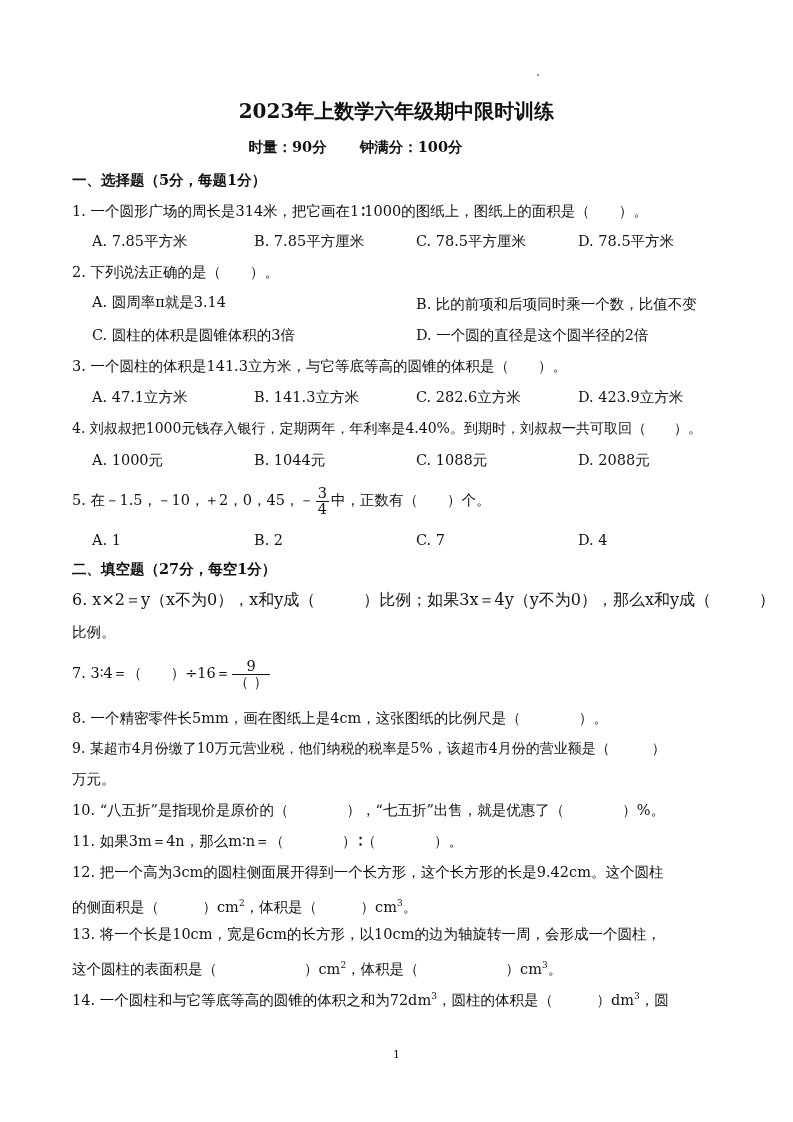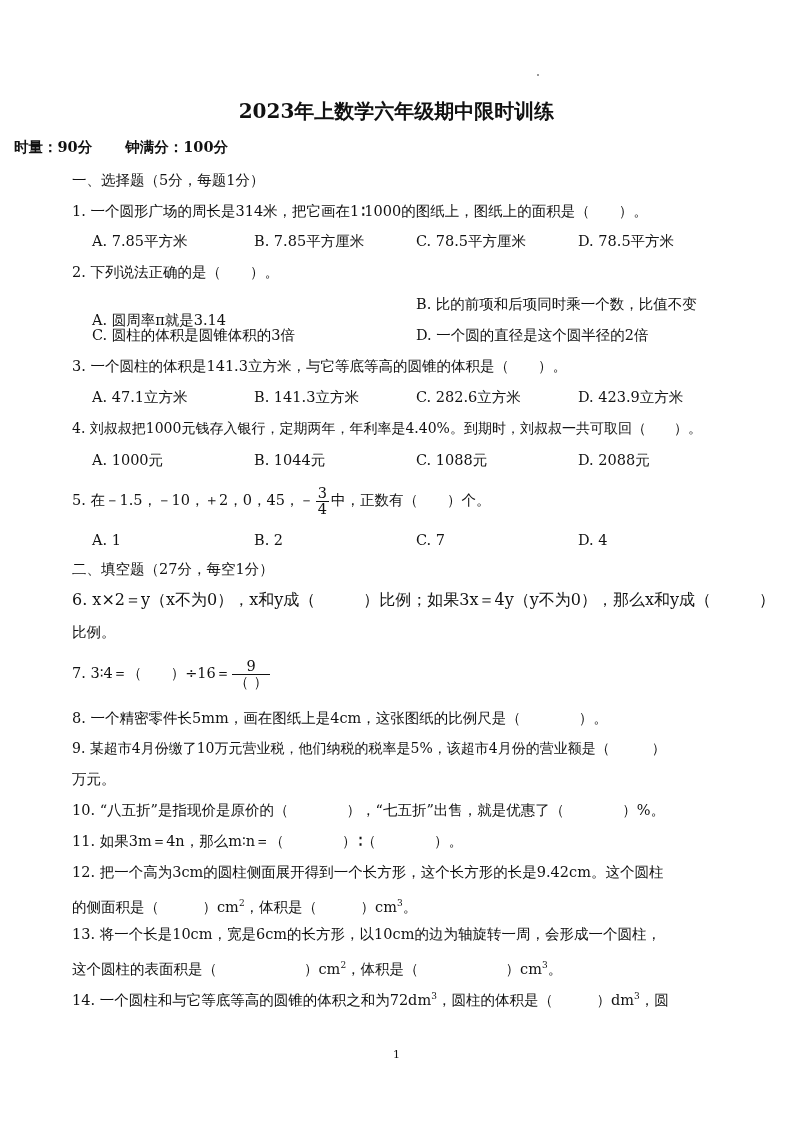--- a/index.html
+++ b/index.html
@@ -1,24 +1,24 @@
 <!DOCTYPE html>
 <html><head>
 <meta charset="utf-8">
 <style>
   html, body { margin:0; padding:0; background:#ffffff; }
   body { width:793px; height:1122px; position:relative; overflow:hidden;
          font-family:"DejaVu Serif","Liberation Serif",serif; color:#111; }
   .line { position:absolute; left:72px; font-size:14.5px; white-space:nowrap; line-height:20px; }
   .title { position:absolute; top:98px; left:0; width:793px; text-align:center;
            font-size:20px; font-weight:bold; }
-  .subtitle { position:absolute; top:138px; left:0; width:711px; text-align:left;
+  .subtitle { position:absolute; top:138px; left:0; width:711px; text-align:center;
               font-size:14.5px; font-weight:bold; }
   .subtitle span { margin:0 14px; }
-  .section { font-weight:normal; }
+  .section { font-weight:bold; }
   .opt { position:absolute; font-size:14.5px; white-space:nowrap; line-height:20px;margin-left:20px; }
   .frac { display:inline-block; vertical-align:middle; text-align:center; line-height:15px; margin:0 2px; }
   .frac .num { display:block; border-bottom:1px solid #111; padding:0 2px; }
   .frac .den { display:block; padding:0 2px; }
   sup { font-size:9px; vertical-align:6px; }
   .pagenum { position:absolute; top:1048px; left:0; width:793px; text-align:center; font-size:11px; }
   .dot { position:absolute; top:74px; left:537px; width:2px; height:2px; background:#999; }
 </style>
 </head>
 <body>
@@ -33,21 +33,21 @@
 
 <div class="line section" style="top:170px">一、选择题（5分，每题1分）</div>
 
 <div class="line" style="top:201px">1. 一个圆形广场的周长是314米，把它画在1∶1000的图纸上，图纸上的面积是（　　）。</div>
 <div class="opt" style="top:231px;left:72px">A. 7.85平方米</div>
 <div class="opt" style="top:231px;left:234px">B. 7.85平方厘米</div>
 <div class="opt" style="top:231px;left:396px">C. 78.5平方厘米</div>
 <div class="opt" style="top:231px;left:558px">D. 78.5平方米</div>
 
 <div class="line" style="top:262px">2. 下列说法正确的是（　　）。</div>
-<div class="opt" style="top:310px;left:72px">A. 圆周率π就是3.14</div>
+<div class="opt" style="top:292px;left:72px">A. 圆周率π就是3.14</div>
 <div class="opt" style="top:294px;left:396px">B. 比的前项和后项同时乘一个数，比值不变</div>
 <div class="opt" style="top:325px;left:72px">C. 圆柱的体积是圆锥体积的3倍</div>
 <div class="opt" style="top:325px;left:396px">D. 一个圆的直径是这个圆半径的2倍</div>
 
 <div class="line" style="top:356px">3. 一个圆柱的体积是141.3立方米，与它等底等高的圆锥的体积是（　　）。</div>
 <div class="opt" style="top:387px;left:72px">A. 47.1立方米</div>
 <div class="opt" style="top:387px;left:234px">B. 141.3立方米</div>
 <div class="opt" style="top:387px;left:396px">C. 282.6立方米</div>
 <div class="opt" style="top:387px;left:558px">D. 423.9立方米</div>
 

